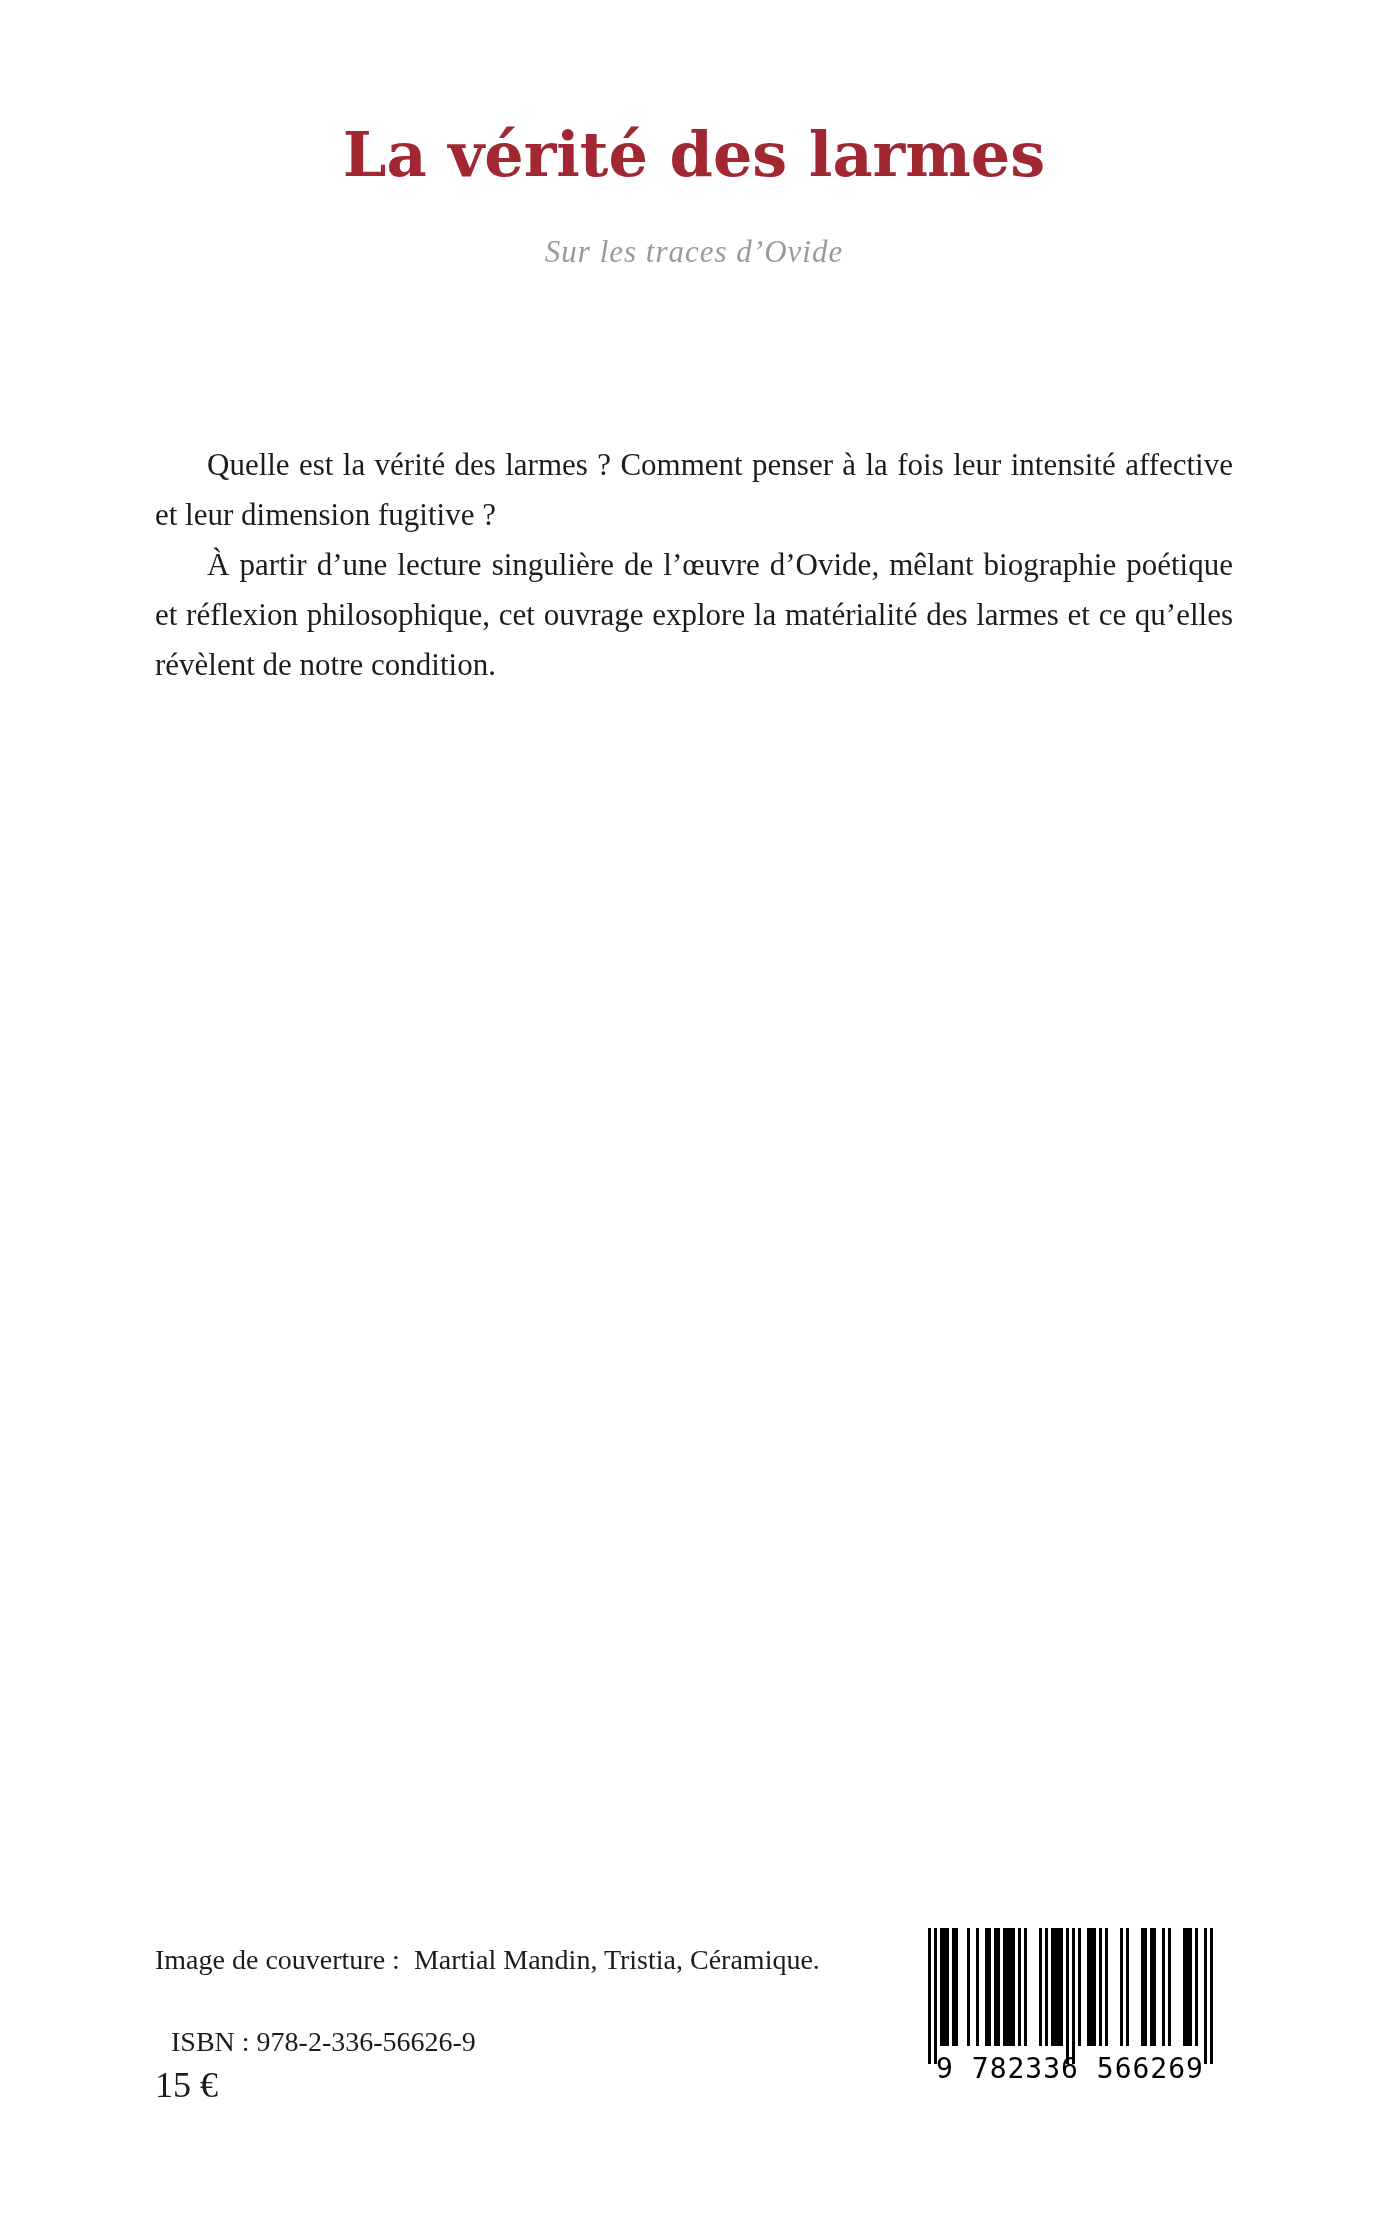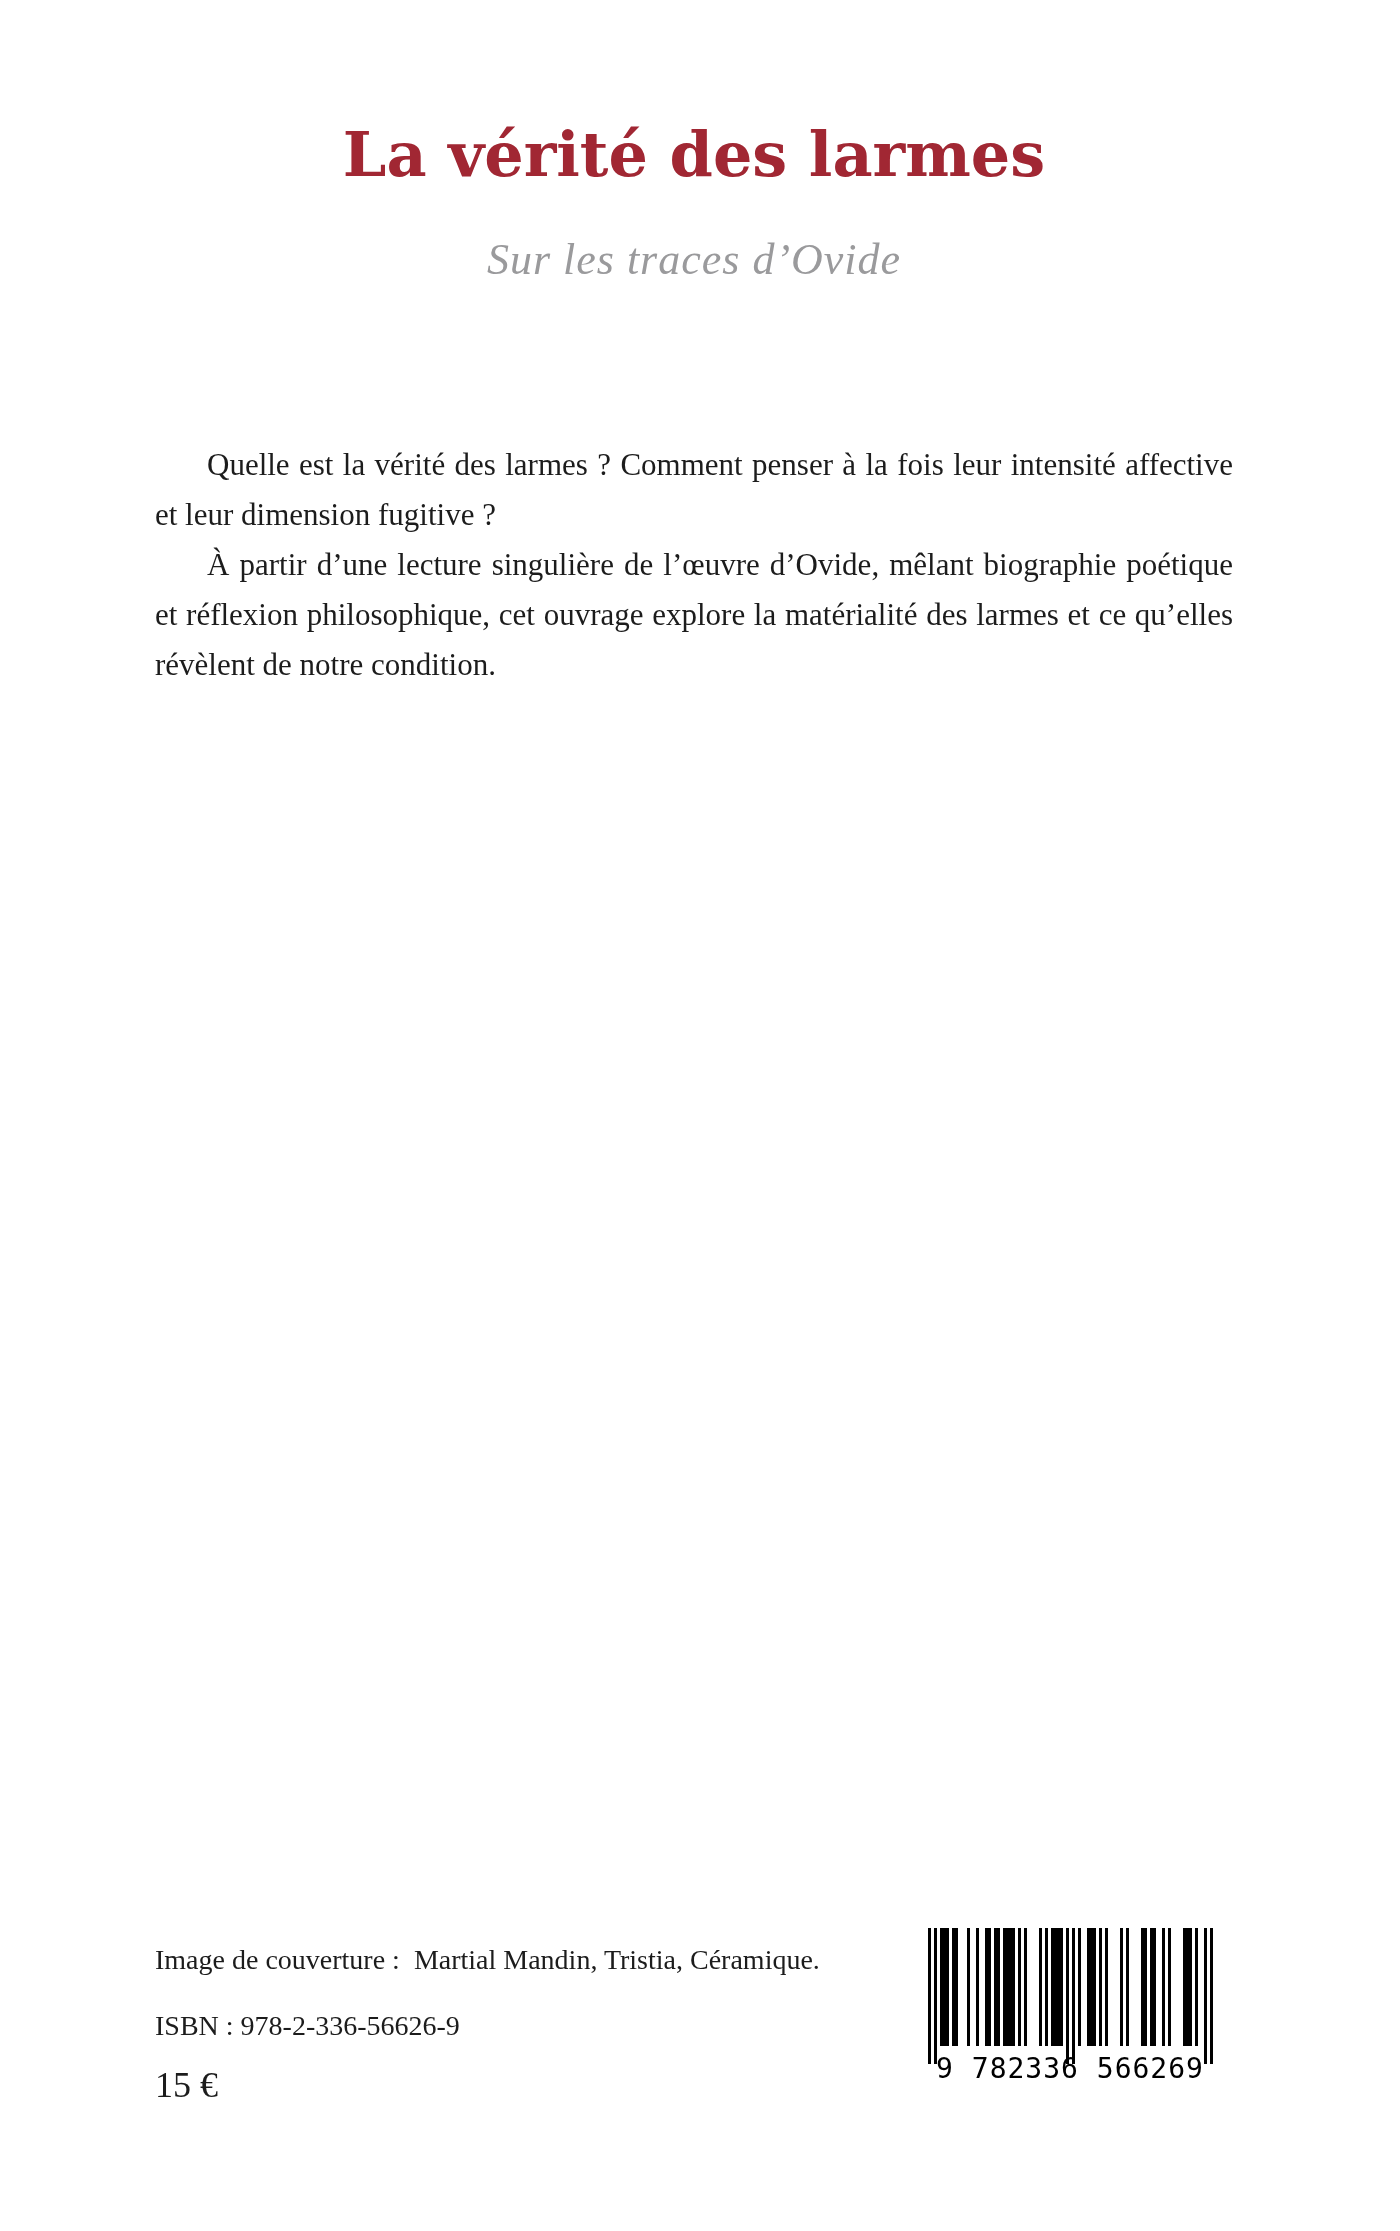--- a/index.html
+++ b/index.html
@@ -28,21 +28,21 @@
   .subtitle {
     position: absolute;
     top: 234px;
     left: 155px;
     width: 1078px;
     margin: 0;
     text-align: center;
     font-family: "Liberation Serif", serif;
     font-style: italic;
     font-weight: normal;
-    font-size: 44px;
+    font-size: 31px;
     color: #9a9a9c;
     letter-spacing: 1px;
   }
   .blurb {
     position: absolute;
     top: 440px;
     left: 155px;
     width: 1078px;
   }
   .blurb p {
@@ -74,21 +74,21 @@
     margin: 0;
     font-size: 28px;
     white-space: pre-wrap;
     color: #1c1c1c;
   }
   .credit .work-italic { }
   .isbn {
     position: absolute;
     top: 2010px;
     left: 155px;
-    margin: 0;
+    margin: 16px;
     font-size: 28px;
     color: #1c1c1c;
   }
   .price {
     position: absolute;
     top: 2064px;
     left: 155px;
     margin: 0;
     font-size: 36px;
     color: #1c1c1c;

